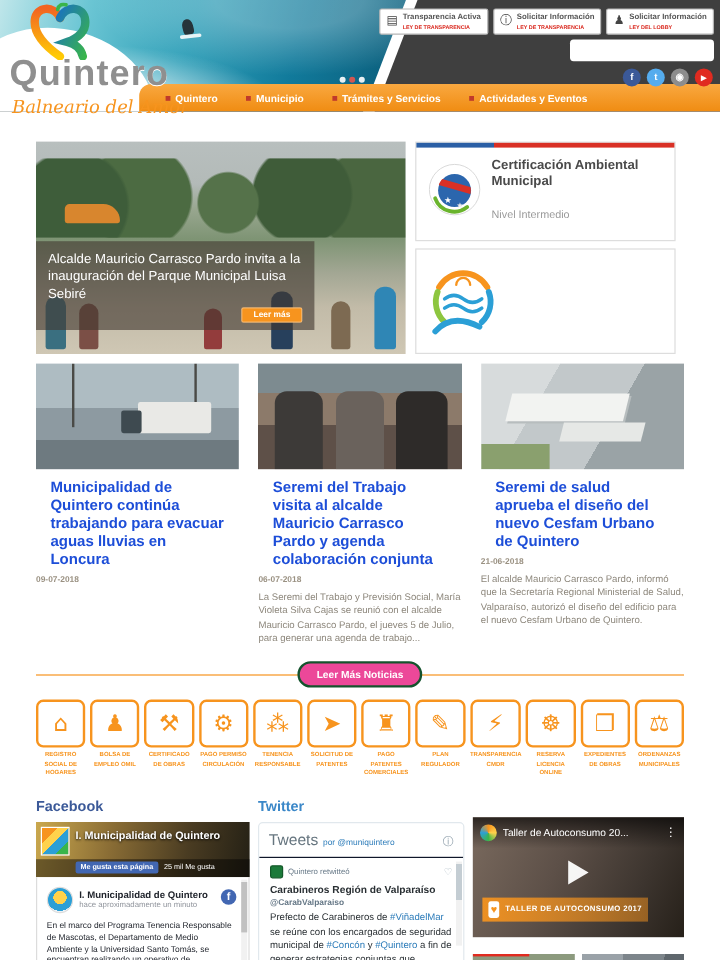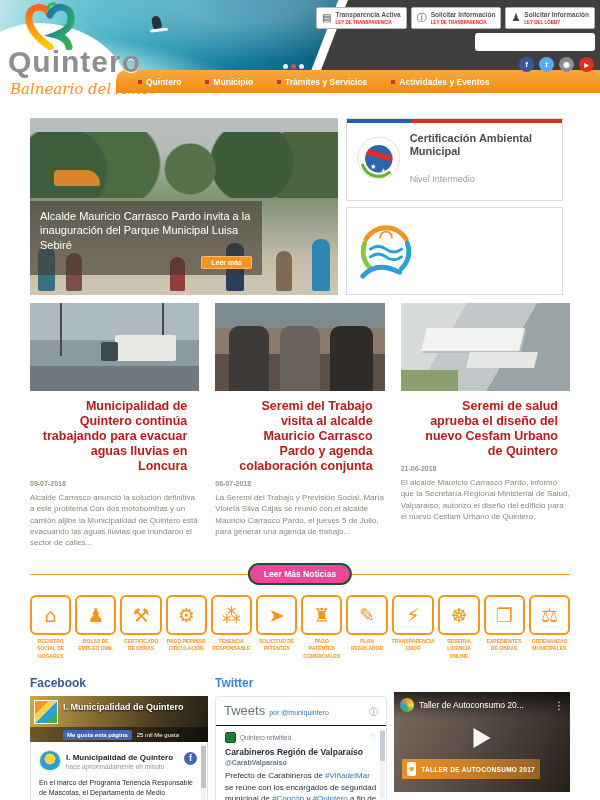--- a/index.html
+++ b/index.html
@@ -110,21 +110,21 @@
 .thumb-meeting { background:linear-gradient(#7d8b90 0 28%,#8c7a6a 28% 58%,#5e5048 58%); }
 .t2-p { position:absolute; bottom:0; height:74%; border-radius:10px 10px 0 0; background:#3d3a38; }
 .t2-p.a { left:8%;  width:24%; }
 .t2-p.b { left:38%; width:24%; background:#6a625c; }
 .t2-p.c { left:68%; width:25%; background:#2e2b29; }
 .thumb-render { background:linear-gradient(120deg,#d7dbdc 0 30%,#c2c8ca 30% 62%,#9aa3a6 62%); }
 .t3-b1 { position:absolute; left:14%; top:28%; width:58%; height:26%; background:#f2f3f1;
   transform:skewX(-14deg); box-shadow:2px 2px 0 #b7bdbe; }
 .t3-b2 { position:absolute; left:40%; top:56%; width:40%; height:18%; background:#e6e8e6; transform:skewX(-14deg); }
 .t3-green { position:absolute; left:0; bottom:0; width:34%; height:24%; background:#8aa06e; }
-.news-title { font-size:12.5px; color:#b91c1c; line-height:1.2; margin:8px 12px 6px; cursor:pointer;text-align:right; }
+.news-title { font-size:12.5px; color:#1d4ed8; line-height:1.2; margin:8px 12px 6px; cursor:pointer; }
 .news-date { font-size:7px; font-weight:bold; color:#9a9182; margin-bottom:5px; }
 .news-excerpt { font-size:8px; color:#8d877c; line-height:1.42; }
 
 .more-row { position:relative; margin:16px 0 12px; height:18px; }
 .more-row::before { content:''; position:absolute; left:0; right:0; top:50%; height:1px; background:#f7941e; }
 .more-btn { position:absolute; left:50%; top:-2px; transform:translateX(-50%); background:#ec4899;
   color:#fff; font-size:8.5px; font-weight:bold; padding:4px 14px; border-radius:11px;
   border:2px solid #14532d; cursor:pointer; white-space:nowrap; }
 
 
@@ -362,21 +362,20 @@
   <div class="news-grid">
     <article>
       <div class="news-thumb thumb-flood">
         <div class="t1-pole" style="left:18%"></div>
         <div class="t1-pole" style="left:78%"></div>
         <div class="t1-truck"></div>
         <div class="t1-cab"></div>
       </div>
       <h2 class="news-title">Municipalidad de Quintero continúa trabajando para evacuar aguas lluvias en Loncura</h2>
       <div class="news-date">09-07-2018</div>
-      <p class="news-excerpt">Alcalde Carrasco anunció la solución definitiva a este problema Con dos motobombas y un camión aljibe la Municipalidad de Quintero está evacuando las aguas lluvias que inundaron el sector de calles...</p>
     </article>
 
     <article>
       <div class="news-thumb thumb-meeting">
         <div class="t2-p a"></div>
         <div class="t2-p b"></div>
         <div class="t2-p c"></div>
       </div>
       <h2 class="news-title">Seremi del Trabajo visita al alcalde Mauricio Carrasco Pardo y agenda colaboración conjunta</h2>
       <div class="news-date">06-07-2018</div>

